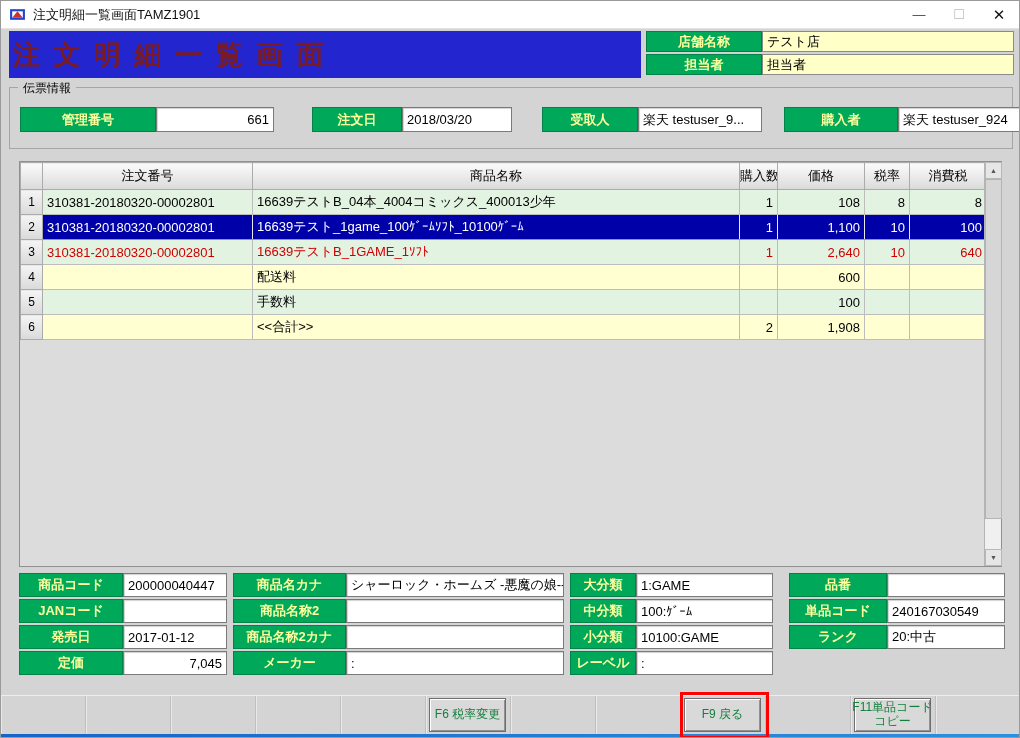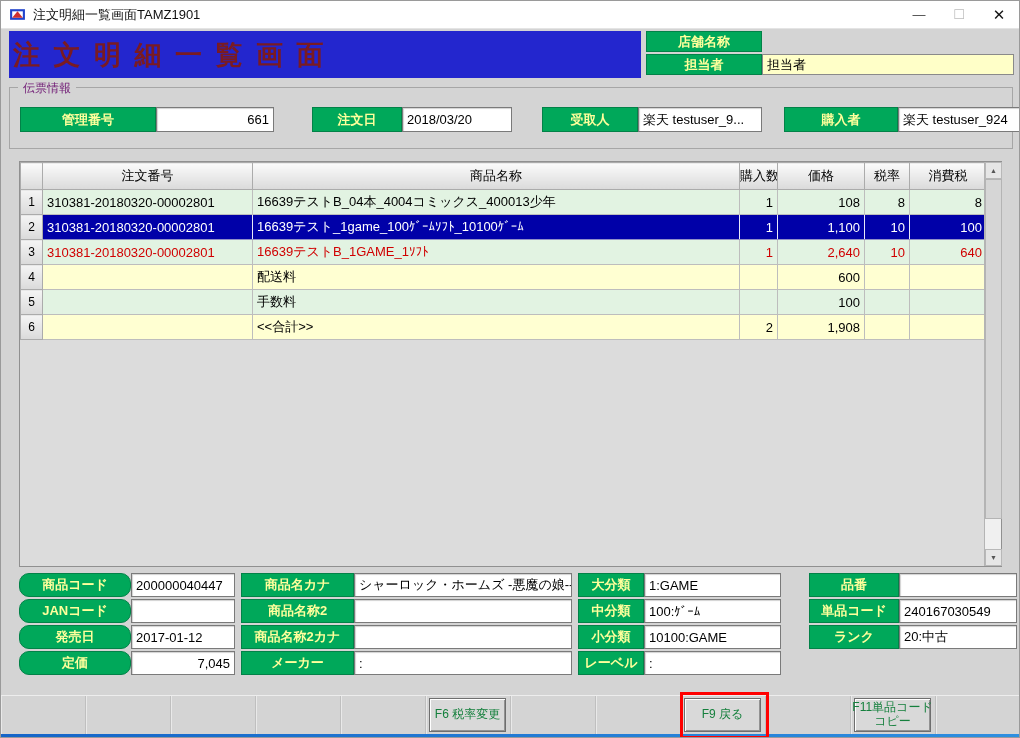--- a/index.html
+++ b/index.html
@@ -35,21 +35,21 @@
             display:flex; align-items:center; padding:0 4px; white-space:nowrap; overflow:hidden; }
   .wfield { background:#FFFFFF; border:1px solid #7A7A7A; font-size:13px; color:#000;
             display:flex; align-items:center; padding:0 4px; white-space:nowrap; overflow:hidden;
             box-shadow:inset 1px 1px 1px rgba(0,0,0,0.18); }
   .ra { justify-content:flex-end; }
 
   
   .slipbox { position:absolute; left:8px; top:86px; width:1004px; height:62px;
              border:1px solid #A6A6A6; }
   .slip-legend { position:absolute; top:-8px; left:8px; background:#D4D4D4; padding:0 5px;
-                 font-size:12px; color:#701a75;font-family:Liberation Serif, serif; }
+                 font-size:12px; color:#000000;font-family:Liberation Serif, serif; }
   .sliprow { position:absolute; top:19px; left:10px; height:25px; display:flex; }
   .p1l{width:136px;flex:none;} .p1f{width:118px;flex:none;}
   .p2l{width:90px;flex:none;margin-left:38px;} .p2f{width:110px;flex:none;}
   .p3l{width:96px;flex:none;margin-left:30px;} .p3f{width:124px;flex:none;}
   .p4l{width:114px;flex:none;margin-left:22px;} .p4f{width:124px;flex:none;}
 
   
   .grid { position:absolute; left:18px; top:160px; width:983px; height:406px;
           background:#DCDCDC; border:1px solid #909090; }
   .gtable { border-collapse:collapse; table-layout:fixed; width:966px; }
@@ -70,24 +70,24 @@
              border-left:1px solid #B4B4B4; }
   .sb-btn { position:absolute; left:0; width:17px; height:17px; background:#E6E6E6;
             border:1px solid #B8B8B8; font-size:7px; color:#555; text-align:center; line-height:15px; }
   .sb-up { top:0; } .sb-down { bottom:0; }
   .sb-thumb { position:absolute; top:17px; left:0; width:17px; height:340px; background:#D6D6D6;
               border:1px solid #B4B4B4; }
 
   
   .bform { position:absolute; left:18px; top:572px; width:990px; height:104px; }
   .bf-row { position:absolute; left:0; height:24px; display:flex; width:990px; }
-  .bfl1{width:112px;flex:none;border-radius:10px;} .bff1{width:104px;flex:none;}
+  .bfl1{width:104px;flex:none;} .bff1{width:104px;flex:none;}
   .bfl2{width:113px;flex:none;margin-left:6px;} .bff2{width:218px;flex:none;}
   .bfl3{width:66px;flex:none;margin-left:6px;}  .bff3{width:137px;flex:none;}
-  .bfl4{width:90px;flex:none;margin-left:28px;} .bff4{width:118px;flex:none;}
+  .bfl4{width:98px;flex:none;margin-left:16px;} .bff4{width:118px;flex:none;}
 
   
   .fbar { position:absolute; left:0; top:694px; width:1020px; height:41px; background:#D4D4D4;
           border-top:1px solid #EDEDED; display:flex; }
   .fcell { width:85px; height:100%; position:relative; flex:none;
            border-right:1px solid #BFBFBF; box-shadow:inset 1px 0 0 #E9E9E9; }
   .fbtn { position:absolute; left:3px; top:2px; right:4px; bottom:4px; background:#D9D9D9;
           border:1px solid #6E6E6E; box-shadow:inset 1px 1px 0 #FFFFFF, inset -1px -1px 0 #929292;
           font-size:12px; color:#15803d; display:flex; flex-direction:column;
           align-items:center; justify-content:center; line-height:1.15; white-space:nowrap; }
@@ -117,20 +117,21 @@
     </div>
   </div>
 
   <div class="banner">
     <span class="banner-text">注 文 明 細 一 覧 画 面</span>
   </div>
 
   <div class="hfields">
     <div class="hrow">
       <div class="glabel">店舗名称</div>
+      <div class="yfield">テスト店</div>
     </div>
     <div class="hrow">
       <div class="glabel">担当者</div>
       <div class="yfield">担当者</div>
     </div>
   </div>
 
   <div class="slipbox">
     <span class="slip-legend">伝票情報</span>
     <div class="sliprow">

